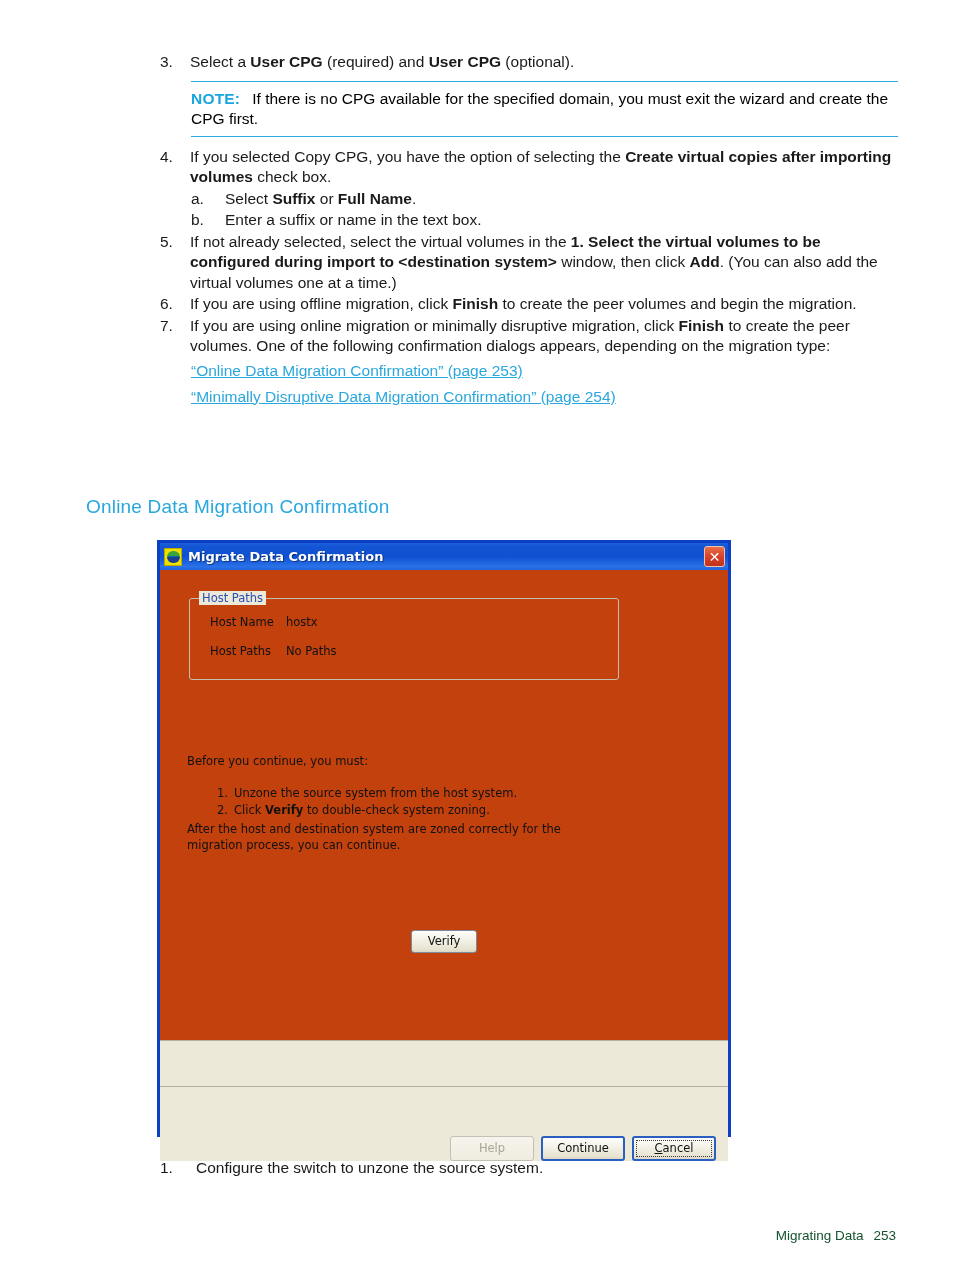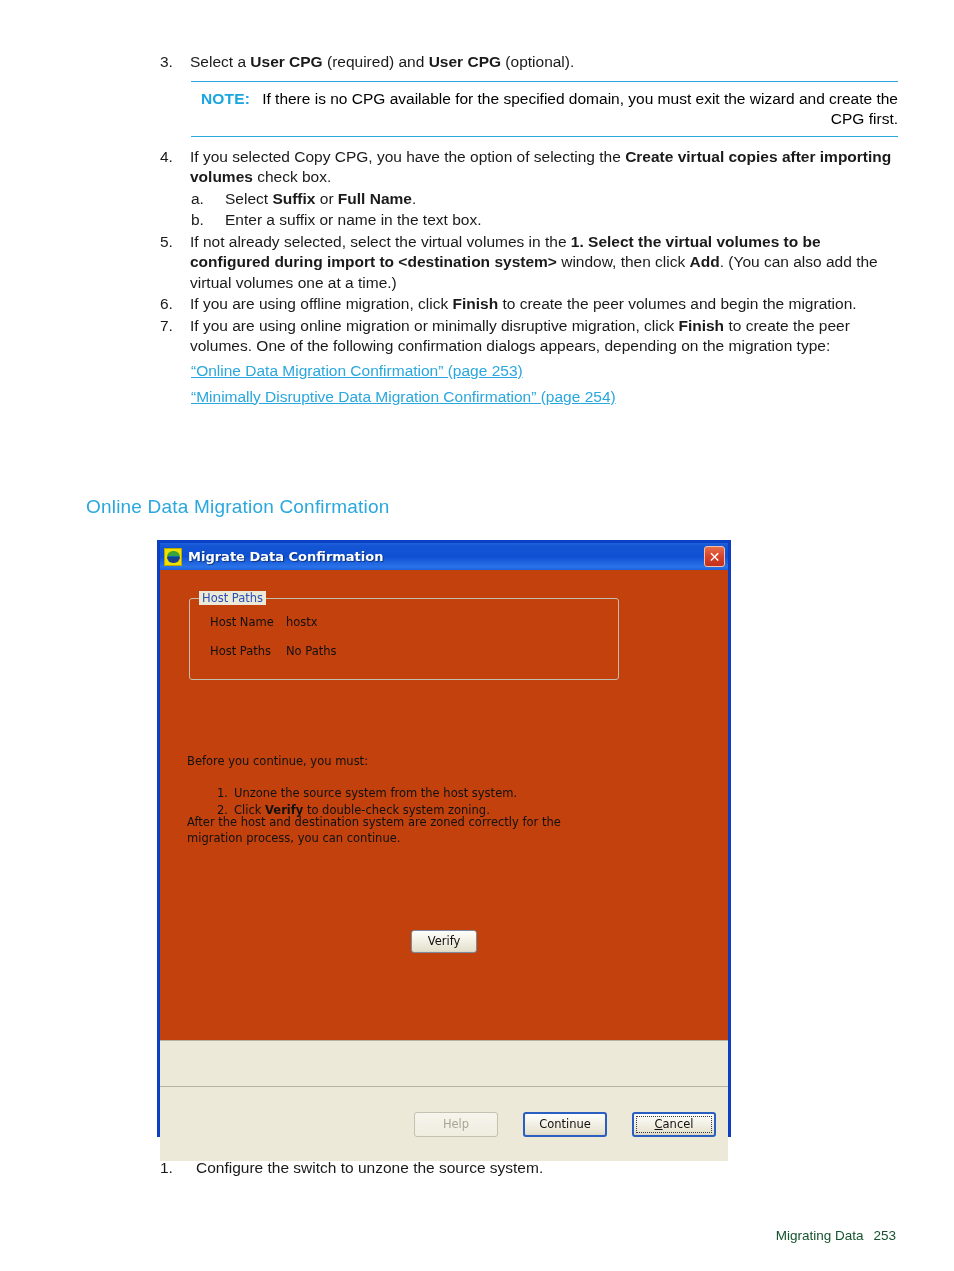--- a/index.html
+++ b/index.html
@@ -59,21 +59,20 @@
   b, strong { font-weight: bold; }
 
   
   .note-block {
     margin: 8px 0 10px 36px;
     width: 707px;
     border-top: 1.6px solid #2aaae1;
     border-bottom: 1.6px solid #2aaae1;
     padding: 7px 0 6px 0;
     box-sizing: border-box;
-    text-align: right;
   }
   .note-block .note-text {
     font-size: 15.5px;
     line-height: 20.5px;
   }
   .note-label {
     color: #18a6de;
     font-weight: bold;
     letter-spacing: 0.2px;
   }
@@ -222,21 +221,21 @@
     top: 215px;
     font-size: 11.5px;
     color: #111111;
     line-height: 17px;
   }
   .numlist .li { white-space: nowrap; }
   .numlist .n { display: inline-block; width: 17px; }
   .outro {
     position: absolute;
     left: 27px;
-    top: 244px;
+    top: 251px;
     font-size: 11.5px;
     color: #111111;
     line-height: 16px;
     width: 420px;
   }
 
   .verify-wrap {
     position: absolute;
     left: 0; right: 0;
     top: 360px;
@@ -267,25 +266,25 @@
   .sep.s1 { top: 470px; }
   .sep.s2 { top: 516px; }
 
   .footer-bar {
     position: absolute;
     left: 0; right: 0;
     top: 517px;
     height: 74px;
     background: #ece9d8;
     display: flex;
-    align-items: center;
+    align-items: flex-end;
     justify-content: flex-end;
     padding-right: 12px;
     box-sizing: border-box;
-    gap: 25px;
+    gap: 7px;
   }
   .xpbtn.wide { min-width: 84px; padding: 4px 8px 5px 8px; }
   .xpbtn.disabled {
     color: #a9a596;
     border-color: #c4c0b2;
     background: linear-gradient(to bottom, #f6f4ec 0%, #efece0 100%);
   }
   .xpbtn.default {
     border: 2px solid #2a5ec0;
     padding: 3px 7px 4px 7px;

